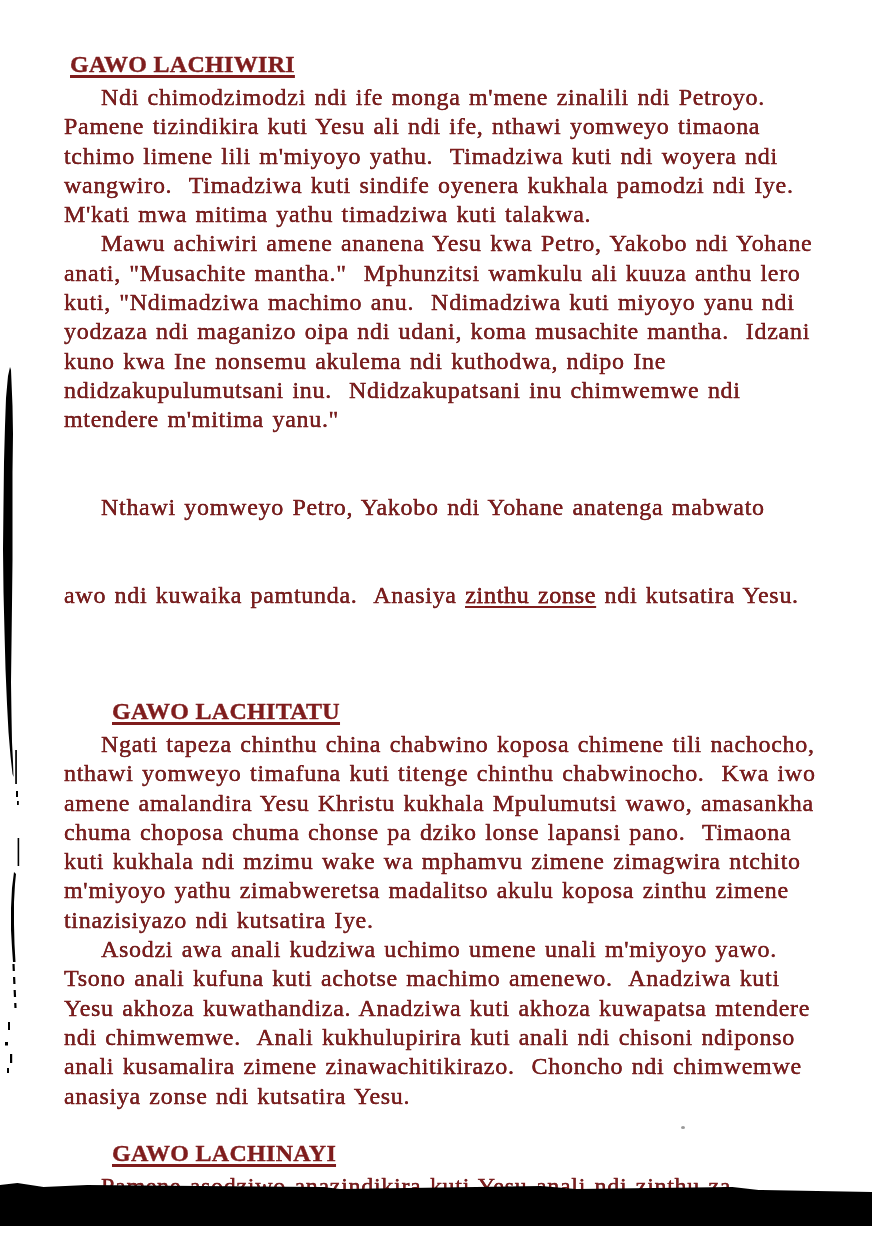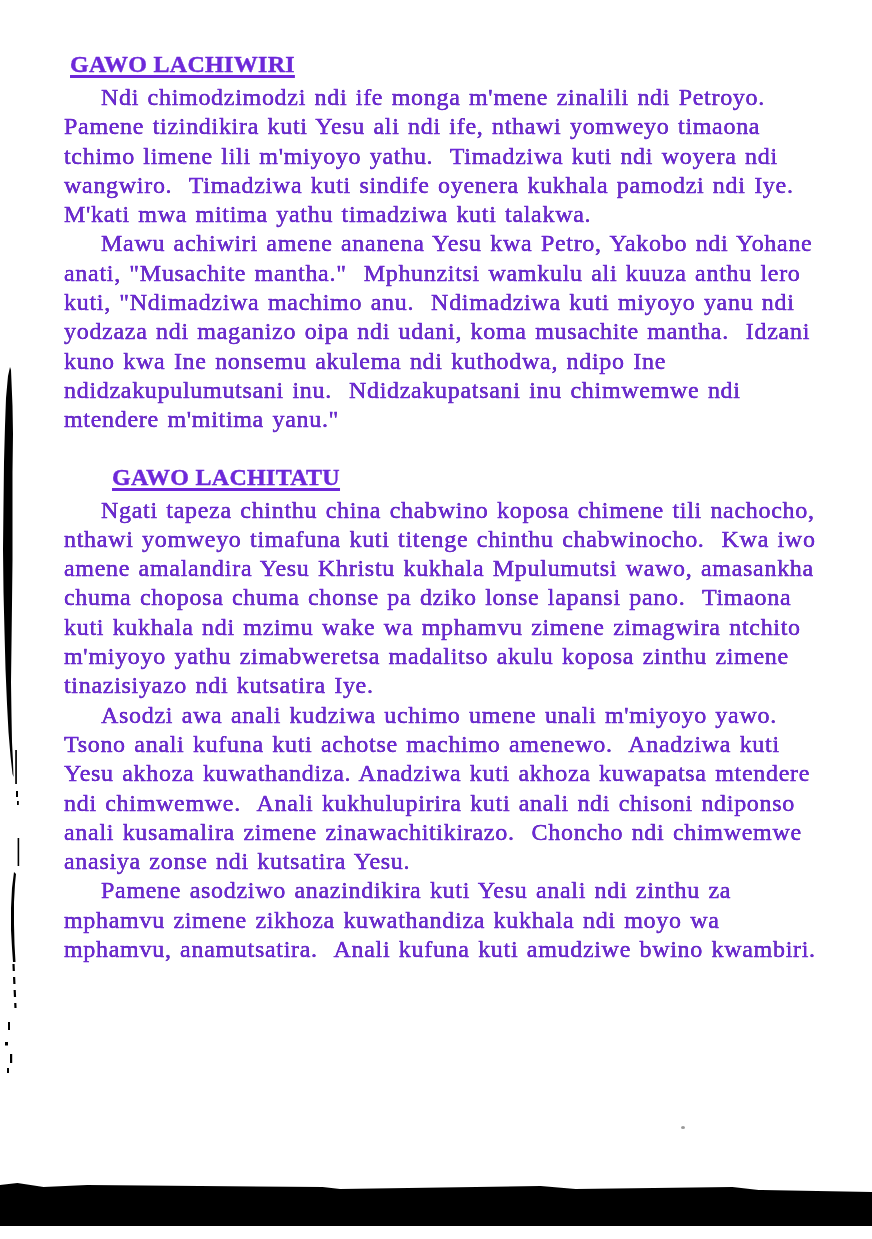--- a/index.html
+++ b/index.html
@@ -7,21 +7,21 @@
     padding: 0;
     background: #ffffff;
   }
   .scan-page {
     position: relative;
     width: 872px;
     height: 1226px;
     background: #ffffff;
     overflow: hidden;
     font-family: "Liberation Serif", serif;
-    color: #6d28d9;
+    color: #7f1d1d;
   }
   .text-block {
     position: absolute;
     left: 64px;
     top: 51px;
     width: 760px;
   }
   .heading {
     font-size: 24px;
     line-height: 26px;
@@ -87,38 +87,43 @@
 M'kati mwa mitima yathu timadziwa kuti talakwa.</div>
 
     <div class="para">Mawu achiwiri amene ananena Yesu kwa Petro, Yakobo ndi Yohane
 anati, "Musachite mantha."  Mphunzitsi wamkulu ali kuuza anthu lero
 kuti, "Ndimadziwa machimo anu.  Ndimadziwa kuti miyoyo yanu ndi
 yodzaza ndi maganizo oipa ndi udani, koma musachite mantha.  Idzani
 kuno kwa Ine nonsemu akulema ndi kuthodwa, ndipo Ine
 ndidzakupulumutsani inu.  Ndidzakupatsani inu chimwemwe ndi
 mtendere m'mitima yanu."</div>
 
+    <div class="para lines-wrap">
+      <div class="line first">Nthawi yomweyo Petro, Yakobo ndi Yohane anatenga mabwato</div>
+      <div class="line"><span>awo ndi kuwaika pamtunda.  Anasiya </span><span class="u">zinthu zonse</span><span> ndi kutsatira Yesu.</span></div>
+    </div>
 
     <div class="heading spaced">GAWO LACHITATU</div>
 
     <div class="para">Ngati tapeza chinthu china chabwino koposa chimene tili nachocho,
 nthawi yomweyo timafuna kuti titenge chinthu chabwinocho.  Kwa iwo
 amene amalandira Yesu Khristu kukhala Mpulumutsi wawo, amasankha
 chuma choposa chuma chonse pa dziko lonse lapansi pano.  Timaona
 kuti kukhala ndi mzimu wake wa mphamvu zimene zimagwira ntchito
 m'miyoyo yathu zimabweretsa madalitso akulu koposa zinthu zimene
 tinazisiyazo ndi kutsatira Iye.</div>
 
     <div class="para">Asodzi awa anali kudziwa uchimo umene unali m'miyoyo yawo.
 Tsono anali kufuna kuti achotse machimo amenewo.  Anadziwa kuti
 Yesu akhoza kuwathandiza. Anadziwa kuti akhoza kuwapatsa mtendere
 ndi chimwemwe.  Anali kukhulupirira kuti anali ndi chisoni ndiponso
 anali kusamalira zimene zinawachitikirazo.  Choncho ndi chimwemwe
 anasiya zonse ndi kutsatira Yesu.</div>
 
+    <div class="heading spaced">GAWO LACHINAYI</div>
 
     <div class="para">Pamene asodziwo anazindikira kuti Yesu anali ndi zinthu za
 mphamvu zimene zikhoza kuwathandiza kukhala ndi moyo wa
 mphamvu, anamutsatira.  Anali kufuna kuti amudziwe bwino kwambiri.</div>
 
   </div>
 
   <svg class="artifact streak-a" width="24" height="442" viewBox="0 0 24 442">
     <polygon fill="#000" points="10,3 8,12 6,34 5,62 4,98 3.5,140 3,185 3.5,228 4.5,268 5.5,305 7,340 8.5,368 10.5,392 12.5,410 13.5,413 13,398 12,378 11.5,352 11,318 11.5,280 12,240 12.5,196 12.5,150 12.5,108 13,70 12.5,42 11.5,18 11,6"></polygon>
     <rect fill="#000" x="15.2" y="386" width="1.7" height="34"></rect>

